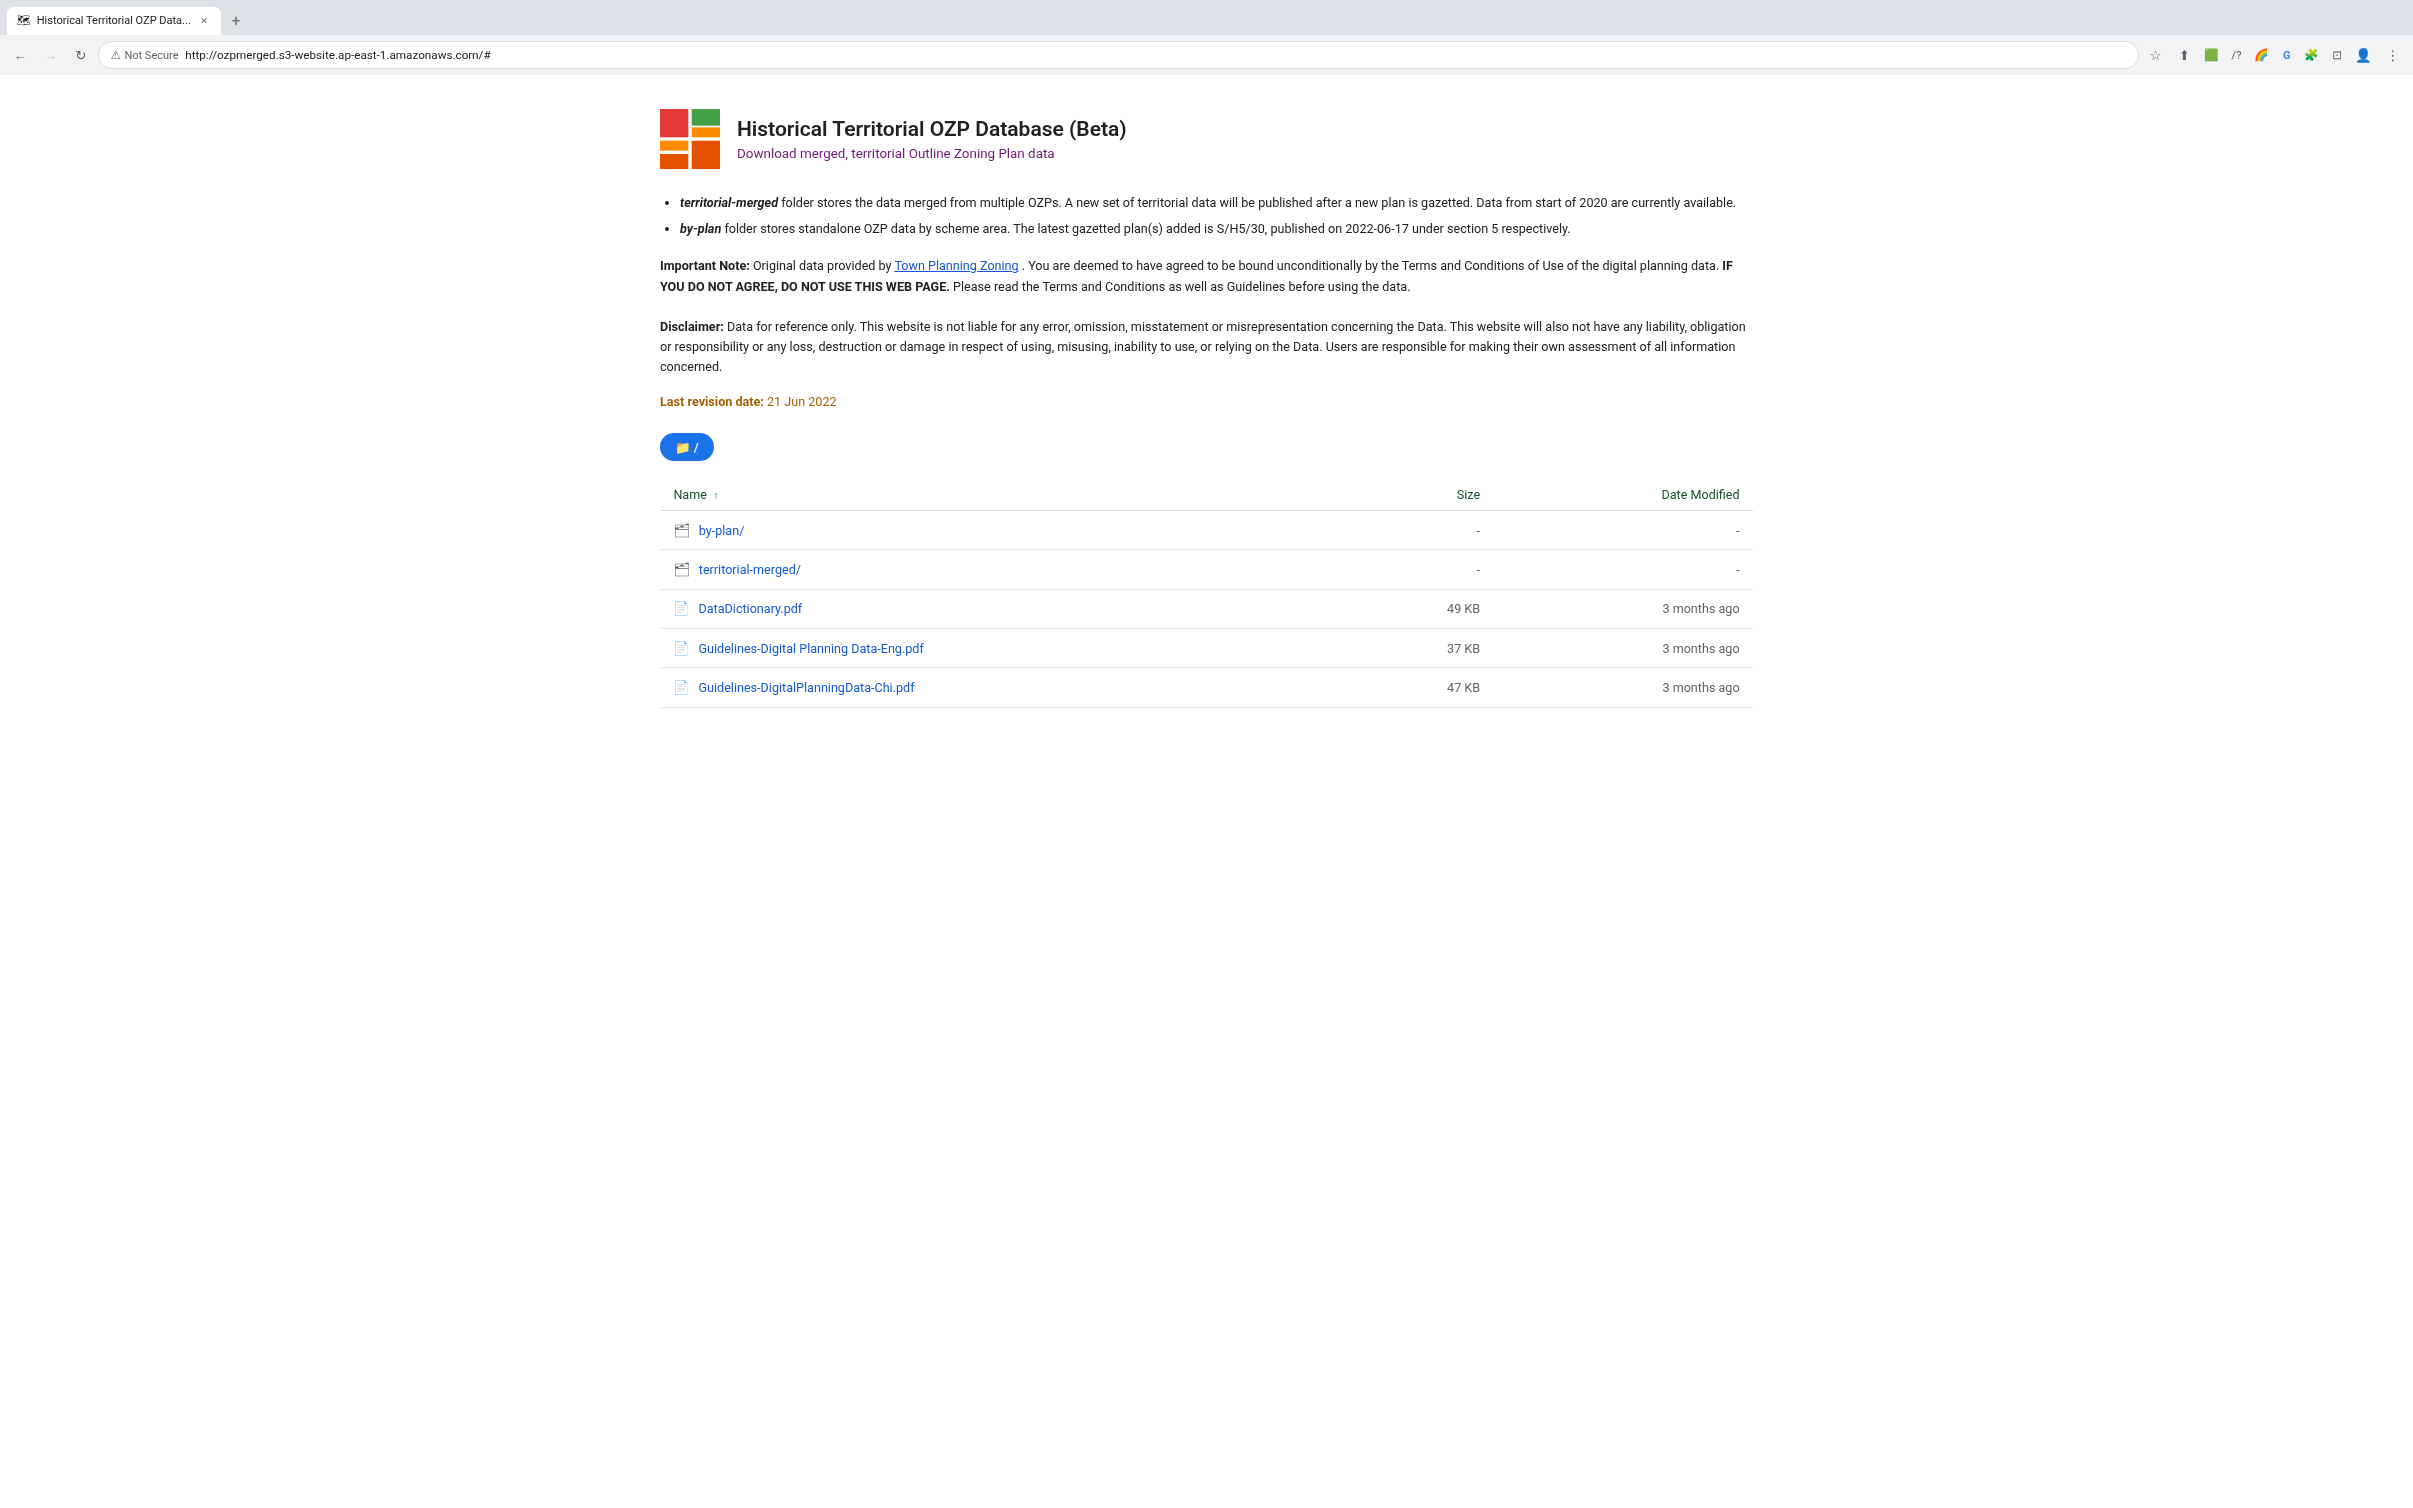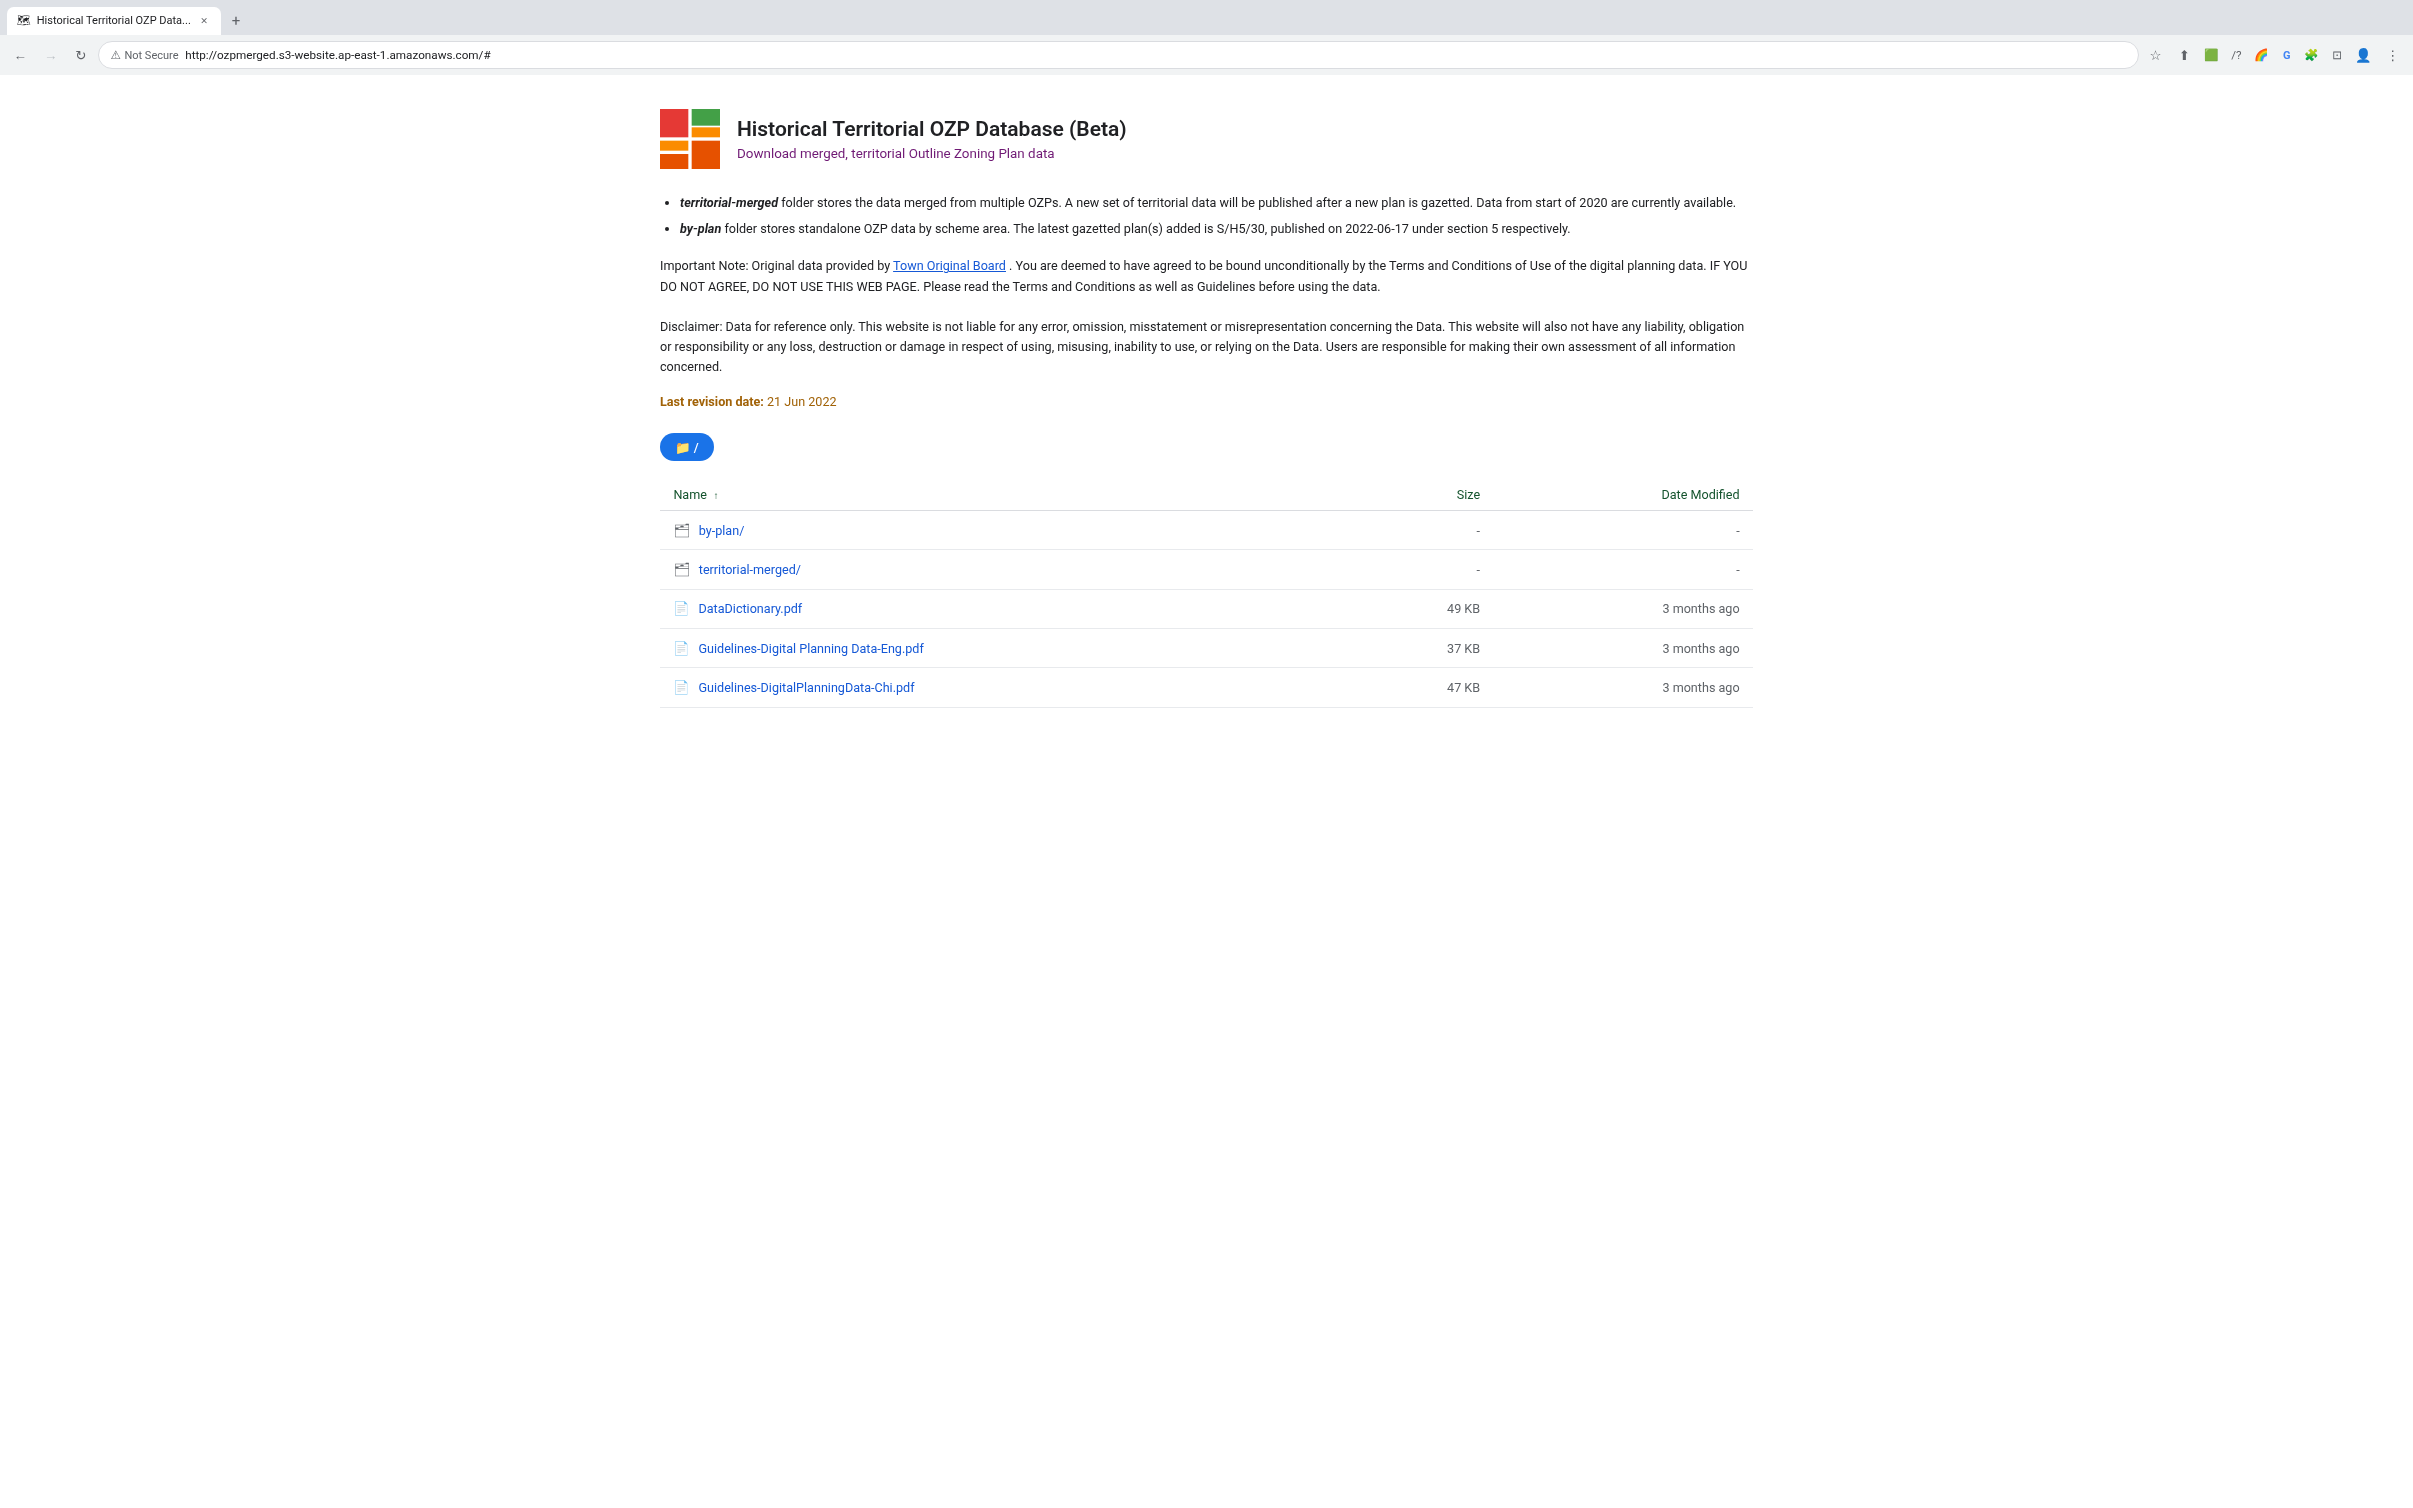--- a/index.html
+++ b/index.html
@@ -198,21 +198,21 @@
     .note-section {
       font-size: 12.6px;
       line-height: 1.6;
       margin-bottom: 17px;
       color: #202124;
     }
     .note-section a {
       color: #1558d6;
       text-decoration: underline;
     }
-    .bold { font-weight: normal; }
+    .bold { font-weight: bold; }
     .last-revision {
       font-size: 12.6px;
       color: #a16207;
       margin-bottom: 23.5px;
     }
     .last-revision strong { font-weight: bold; }
 
     
     .breadcrumb-bar {
       display: inline-flex;
@@ -356,21 +356,21 @@
       <li>
         <em>by-plan</em>
         <span> folder stores standalone OZP data by scheme area. The latest gazetted plan(s) added is S/H5/30, published on 2022-06-17 under section 5 respectively.</span>
       </li>
     </ul>
 
     
     <div class="note-section">
       <span class="bold">Important Note:</span>
       <span> Original data provided by </span>
-      <a href="#">Town Original Board</a>
+      <a href="#">Town Planning Zoning</a>
       <span>. You are deemed to have agreed to be bound unconditionally by the Terms and Conditions of Use of the digital planning data. </span>
       <span class="bold">IF YOU DO NOT AGREE, DO NOT USE THIS WEB PAGE.</span>
       <span> Please read the Terms and Conditions as well as Guidelines before using the data.</span>
       <br><br>
       <span class="bold">Disclaimer:</span>
       <span> Data for reference only. This website is not liable for any error, omission, misstatement or misrepresentation concerning the Data. This website will also not have any liability, obligation or responsibility or any loss, destruction or damage in respect of using, misusing, inability to use, or relying on the Data. Users are responsible for making their own assessment of all information concerned.</span>
     </div>
 
     
     <div class="last-revision">

